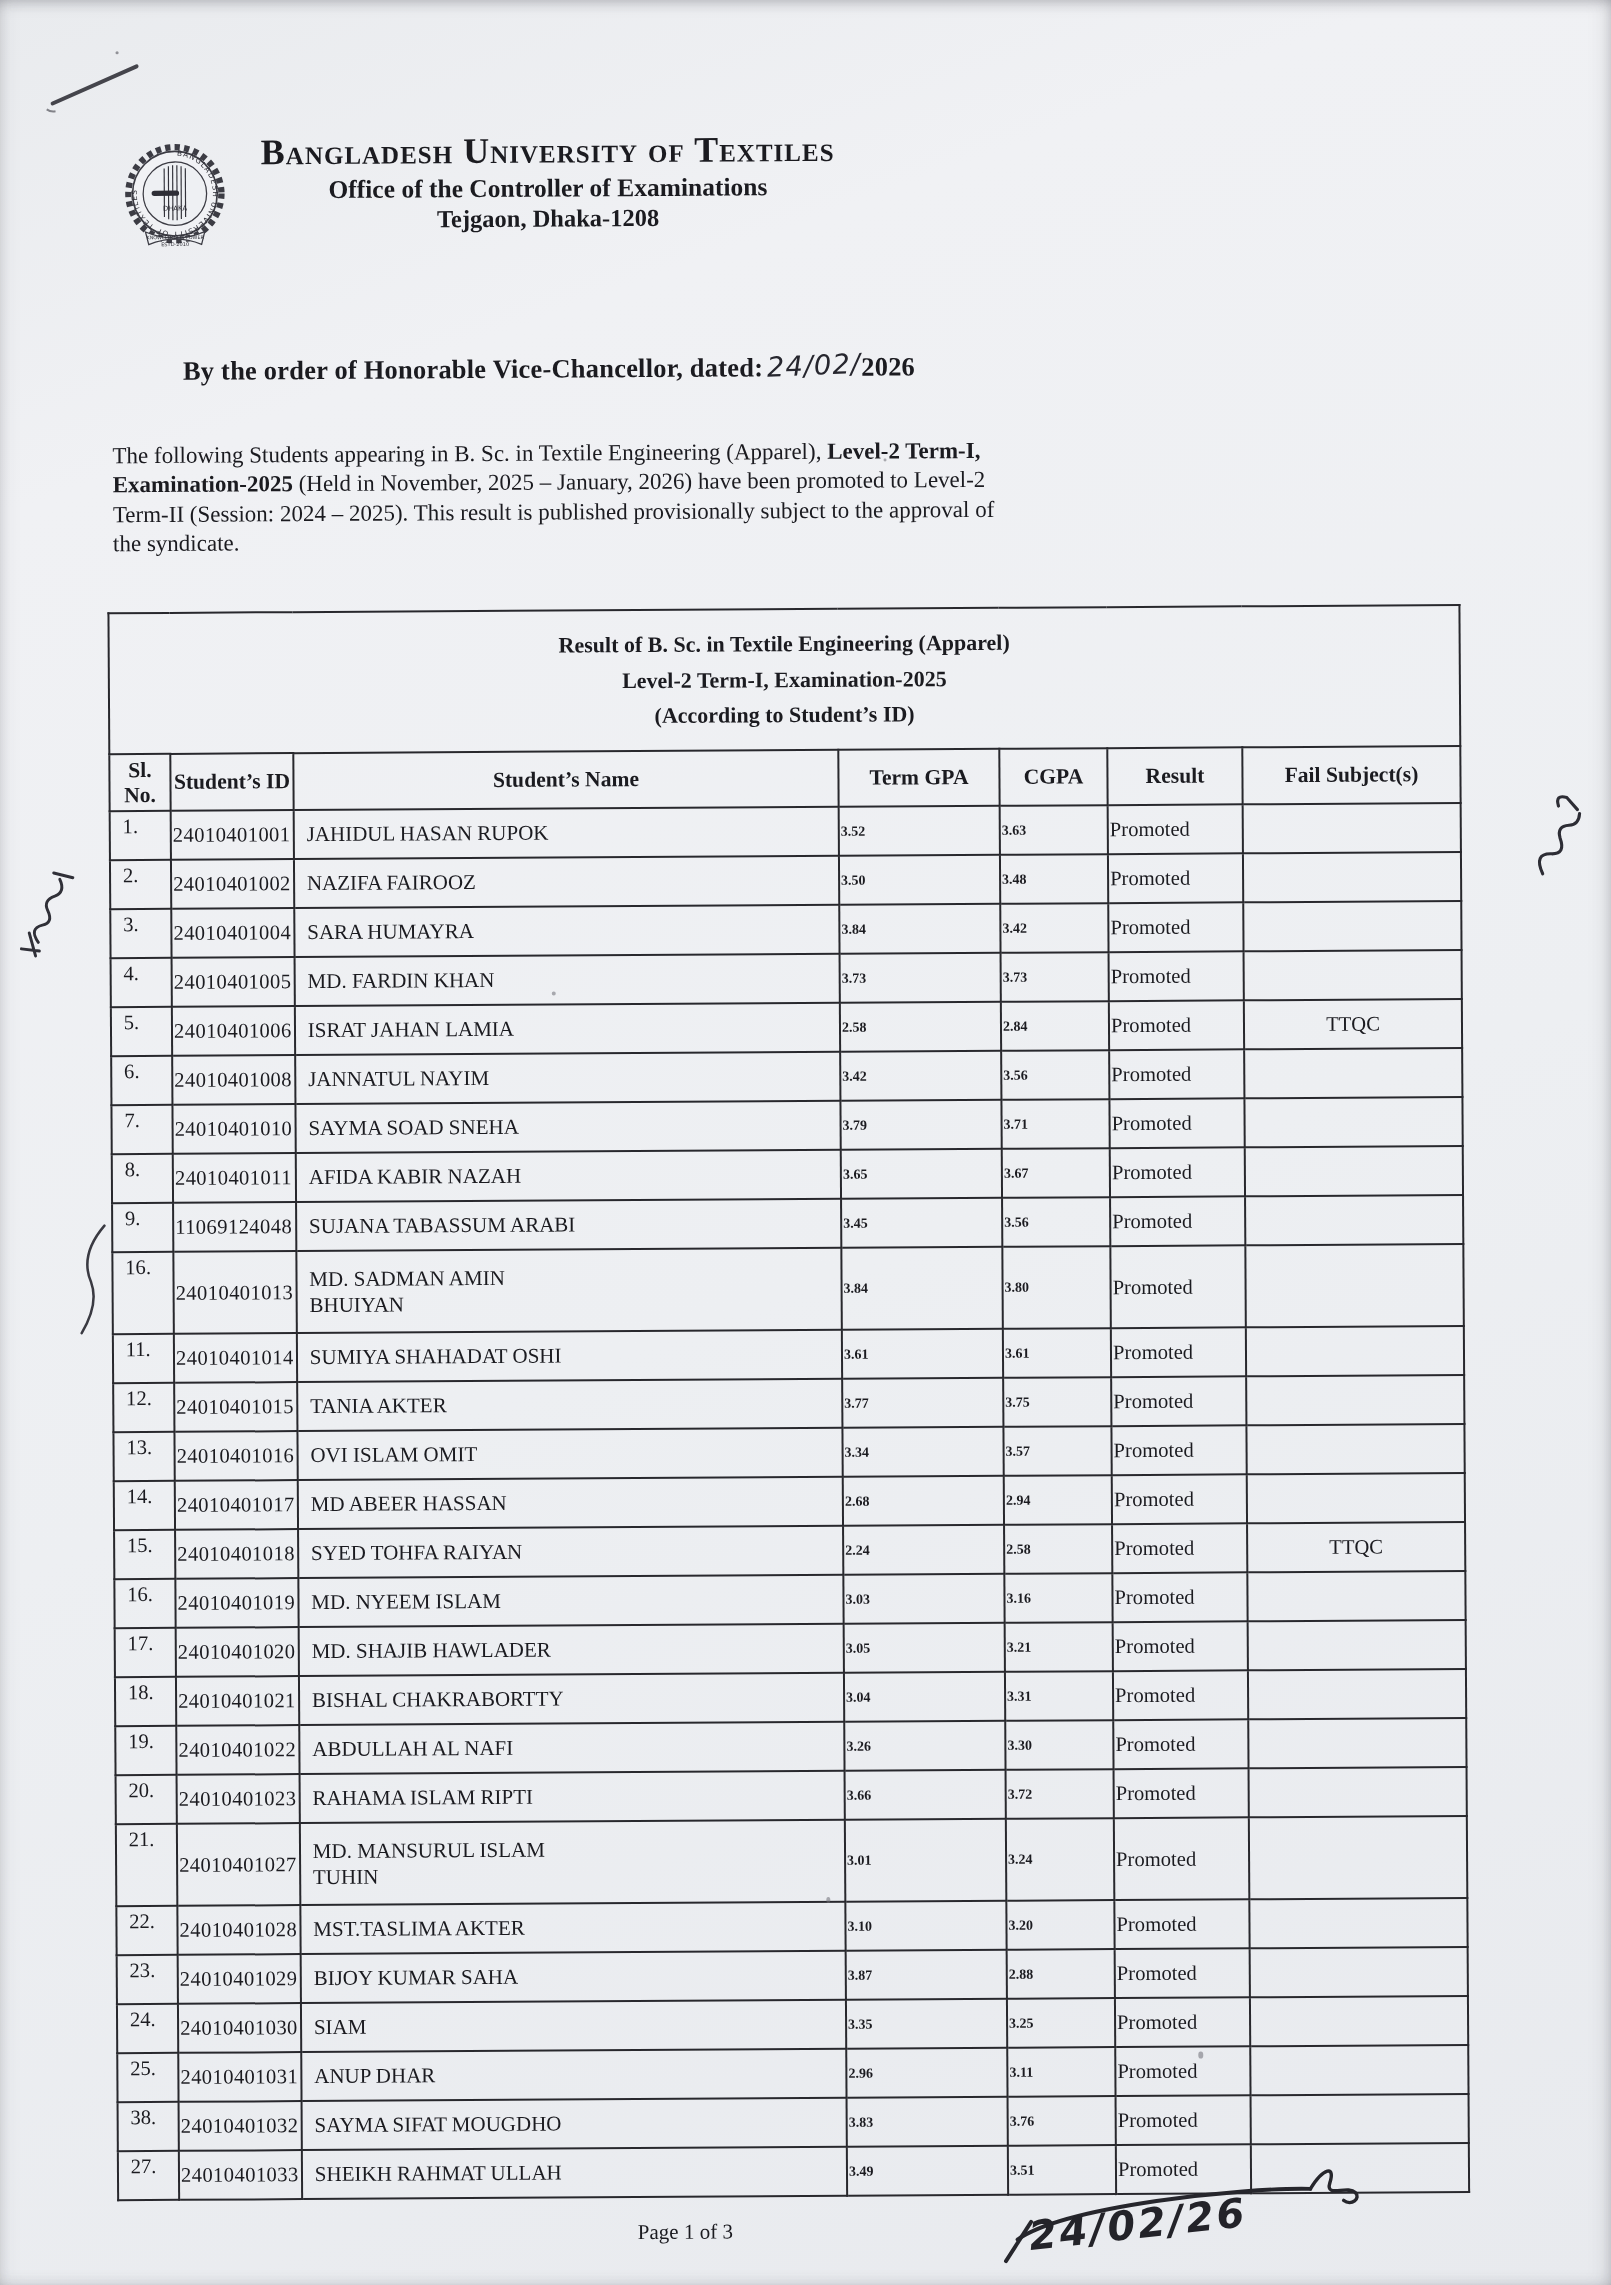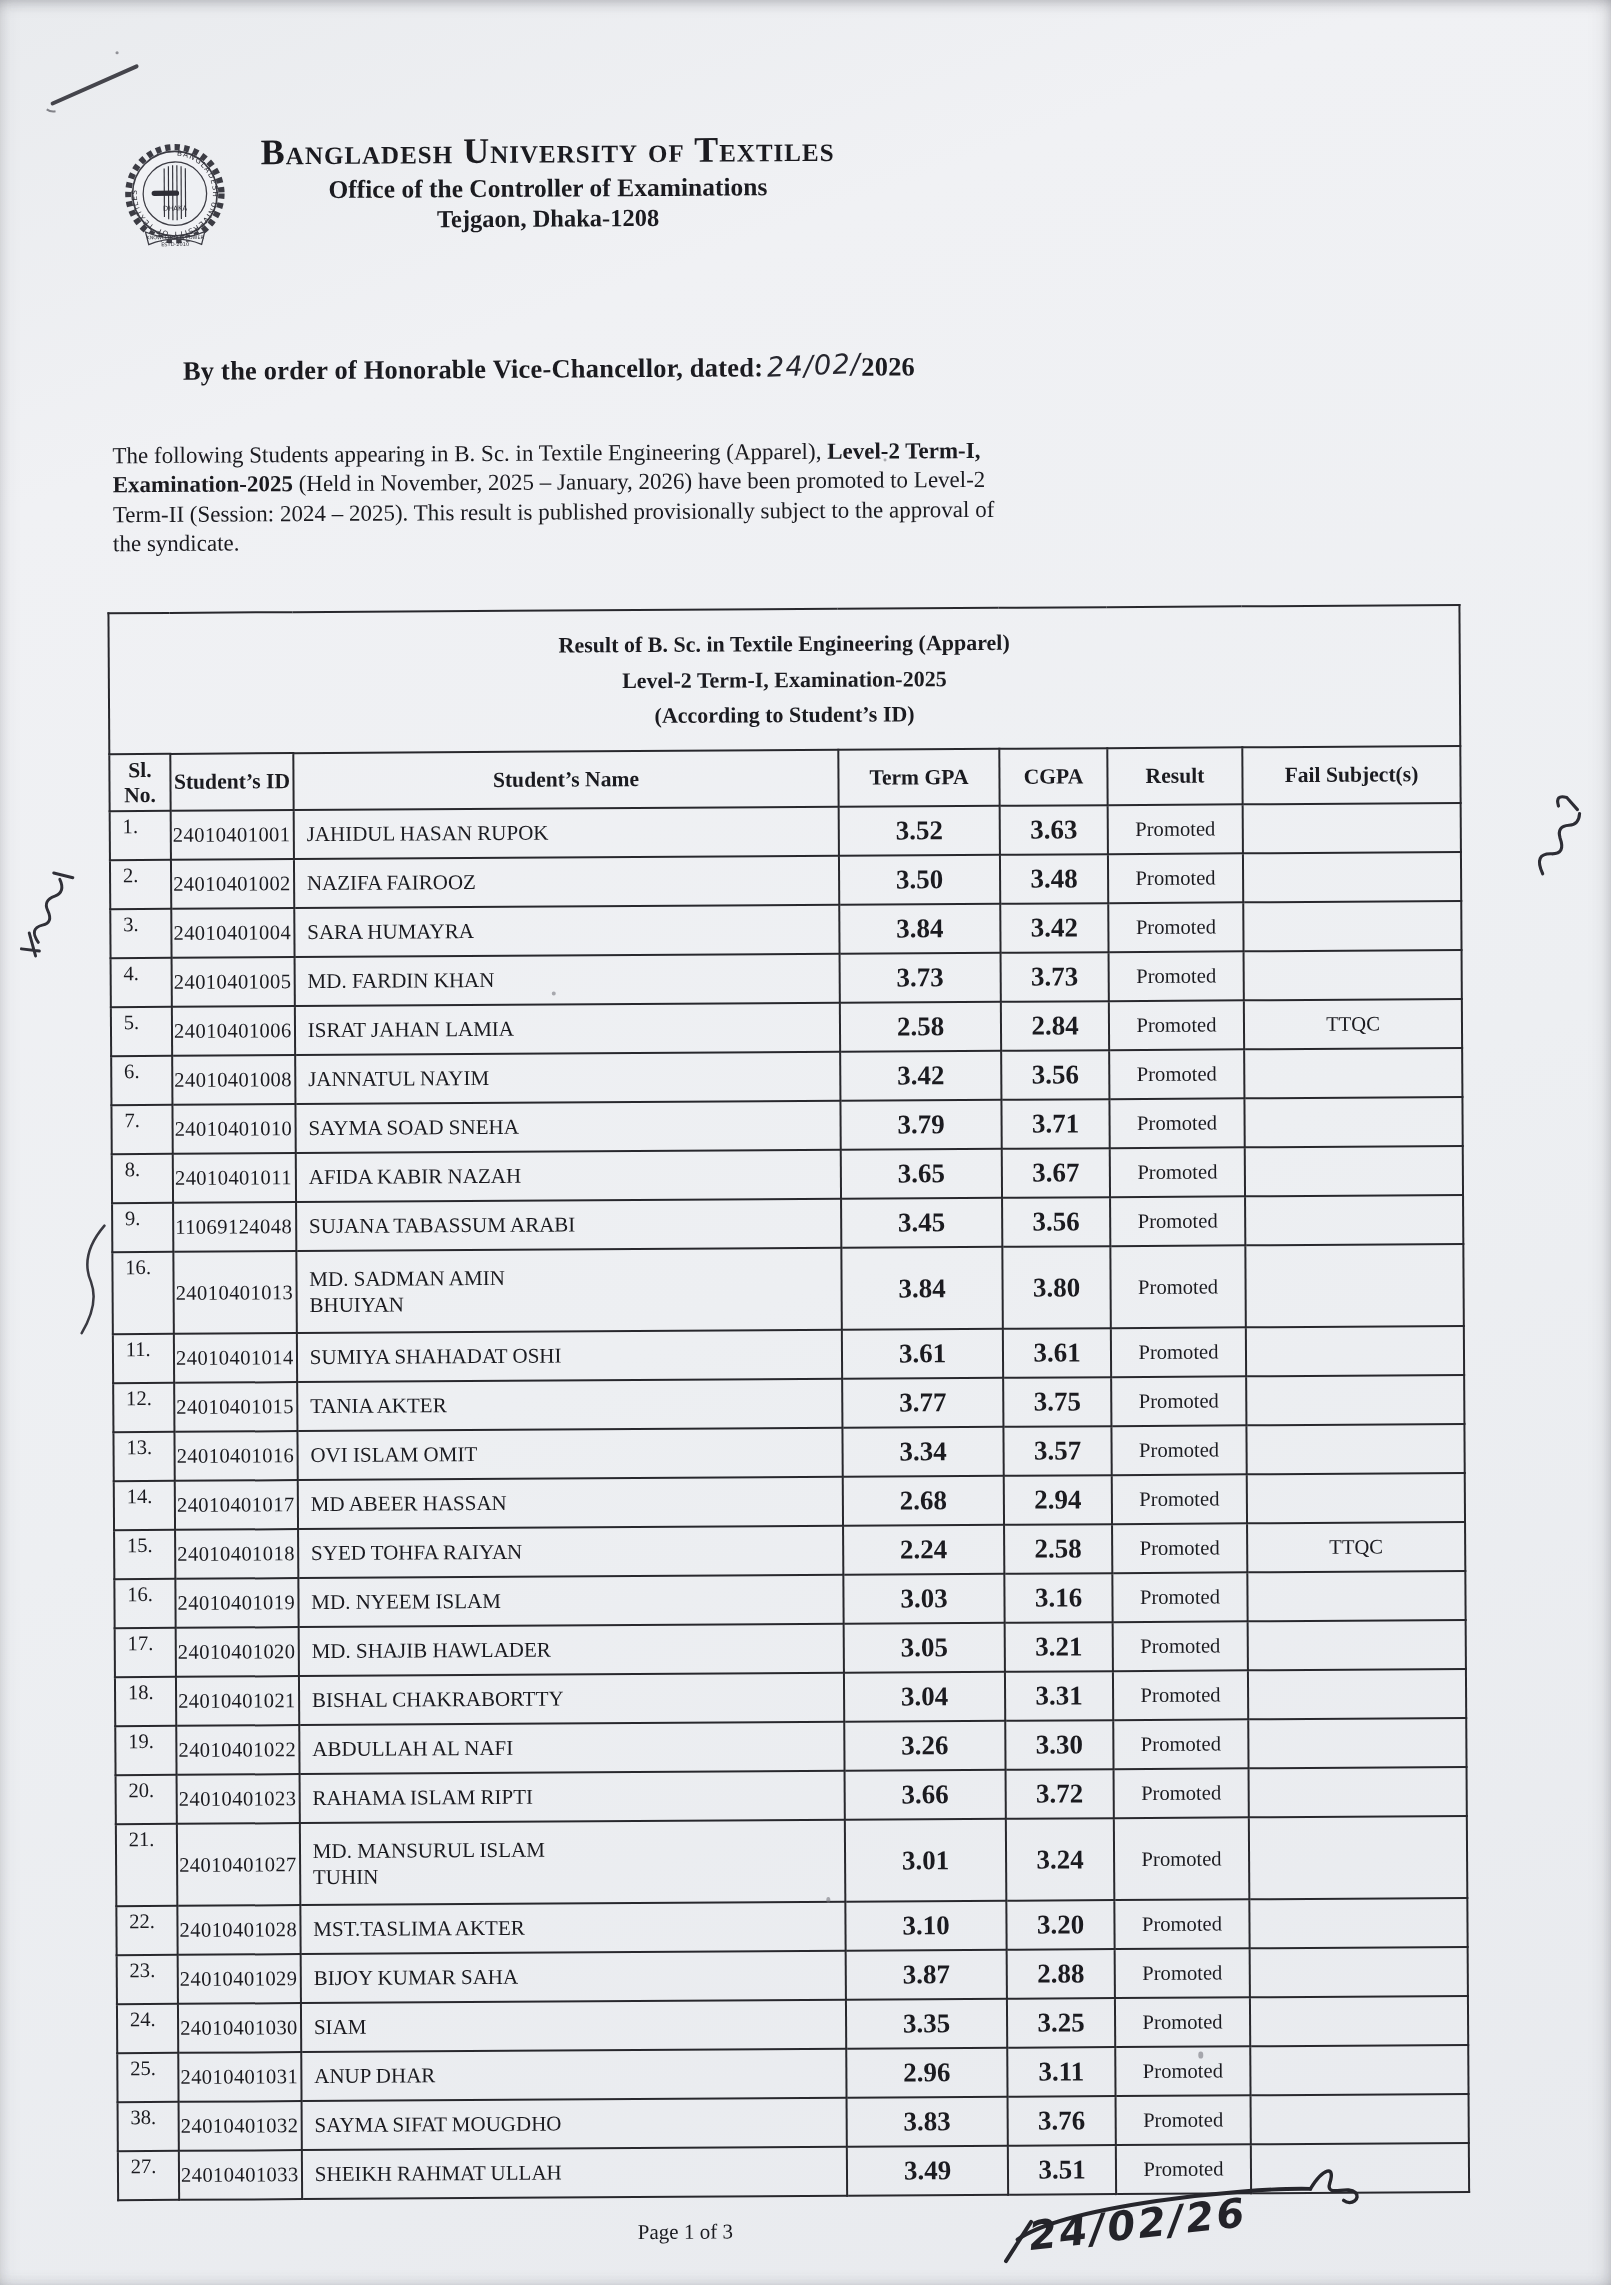--- a/index.html
+++ b/index.html
@@ -60,22 +60,22 @@
     overflow:hidden;
   }
   .title-cell{height:137px;text-align:center;vertical-align:middle;border-bottom:2px solid #28282d;}
   .title-cell div{font-size:22px;font-weight:bold;line-height:1.0;margin:13.7px 0;}
   th{font-size:21.6px;font-weight:bold;height:55px;padding:0 2px;background:transparent;}
   tr.row{height:49px;}
   tr.row.tall{height:82px;}
   td.sl{vertical-align:top;text-align:left;padding:2.9px 0 0 11.8px;font-size:20.6px;}
   td.id{text-align:left;font-size:20.6px;letter-spacing:0.4px;}
   td.name{text-align:left;padding-left:11.8px;font-size:21px;line-height:1.25;}
-  td.gpa{text-align:center;font-size:27px;font-weight:bold;margin-left:12px;}
-  td.result{text-align:center;font-size:20.6px;}
+  td.gpa{font-size:14px;font-weight:bold;margin-left:12px;}
+  td.result{font-size:20.6px;}
   td.fail{text-align:center;font-size:20.6px;}
   
   .footer{
     position:absolute;left:580px;top:2219px;width:196px;text-align:center;
     font-size:21px;
   }
   
   .hand-date-bottom{
     position:absolute;left:1021px;top:2203px;
     font-family:"DejaVu Sans", sans-serif;font-style:italic;font-weight:600;

